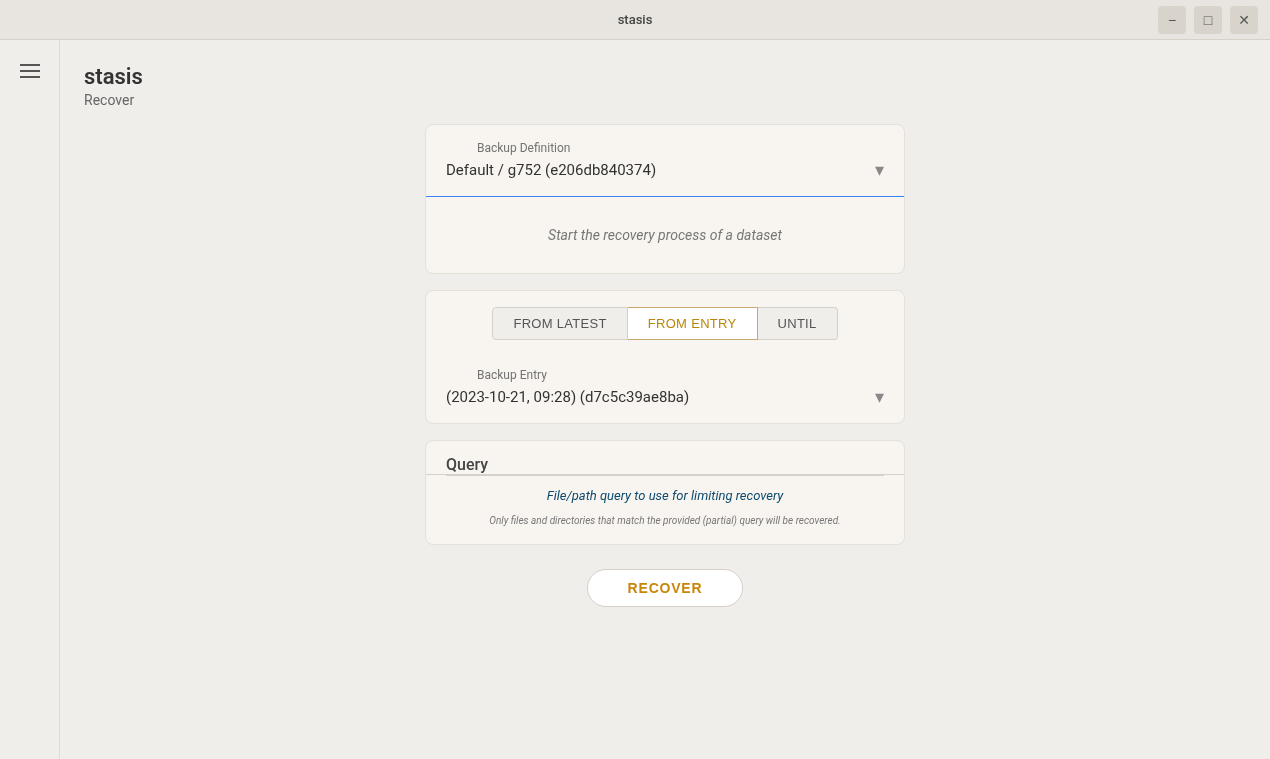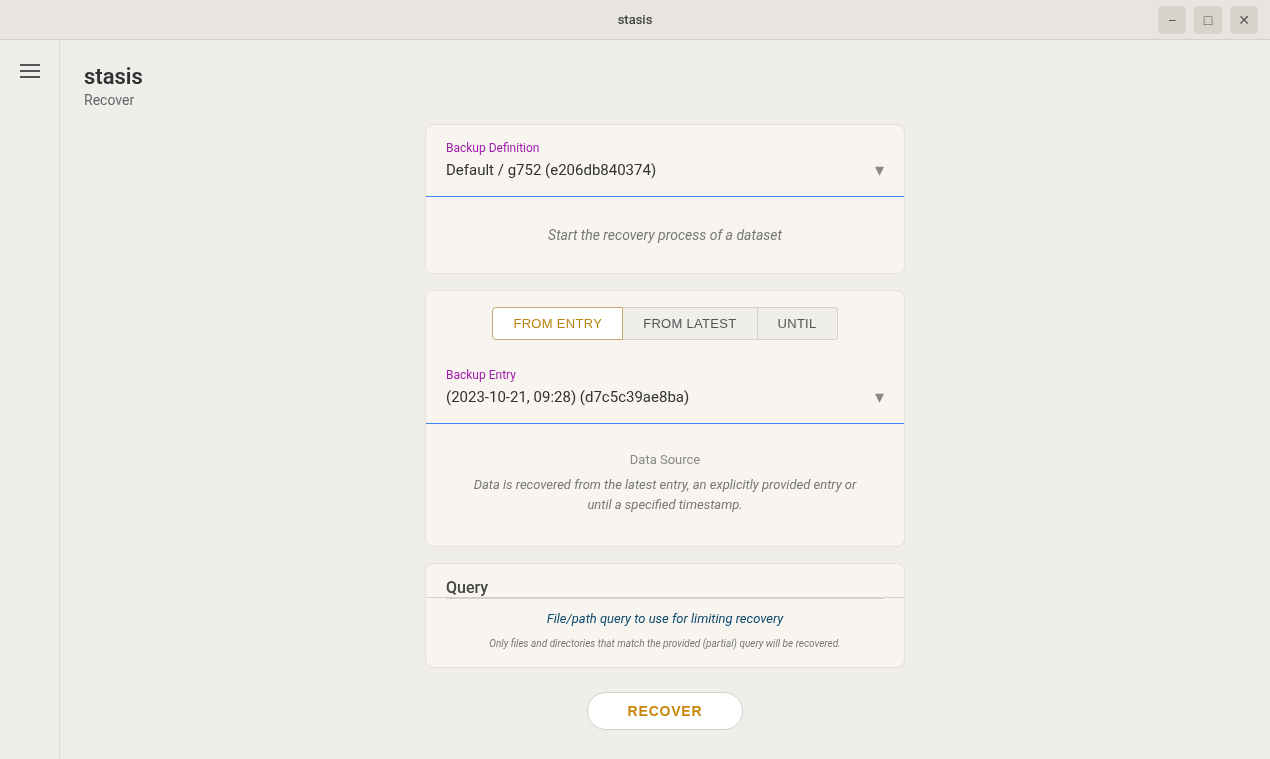--- a/index.html
+++ b/index.html
@@ -141,23 +141,24 @@
     .card-section {
       padding: 16px 20px;
     }
 
     .card-section + .card-section {
       border-top: 1px solid #3b82f6;
     }
 
     .field-label {
       font-size: 12px;
-      color: #a21caf;
+      color: #737373;
       margin-bottom: 4px;
       font-weight: 400;
+      margin-left: 31px;
     }
 
     .field-value-row {
       display: flex;
       align-items: center;
       justify-content: space-between;
     }
 
     .field-value {
       font-size: 15px;
@@ -327,37 +328,33 @@
           </div>
         </div>
         <div class="card-section">
           <p class="card-description">Start the recovery process of a dataset</p>
         </div>
       </div>
 
       <div class="card">
 
         <div class="tabs-container">
+          <button class="tab-btn">FROM LATEST</button>
           <button class="tab-btn active">FROM ENTRY</button>
-          <button class="tab-btn">FROM LATEST</button>
           <button class="tab-btn">UNTIL</button>
         </div>
 
         <div class="card-section">
           <div class="field-label">Backup Entry</div>
           <div class="field-value-row">
             <span class="field-value">(2023-10-21, 09:28) (d7c5c39ae8ba)</span>
             <span class="dropdown-arrow">▾</span>
           </div>
         </div>
 
-        <div class="card-section">
-          <p class="data-source-label">Data Source</p>
-          <p class="data-source-desc">Data is recovered from the latest entry, an explicitly provided entry or until a specified timestamp.</p>
-        </div>
       </div>
 
       <div class="card">
         <div class="query-header">Query</div>
         <div class="divider"></div>
         <p class="query-description">File/path query to use for limiting recovery</p>
         <p class="query-note">Only files and directories that match the provided (partial) query will be recovered.</p>
       </div>
 
       <div class="recover-btn-container">

